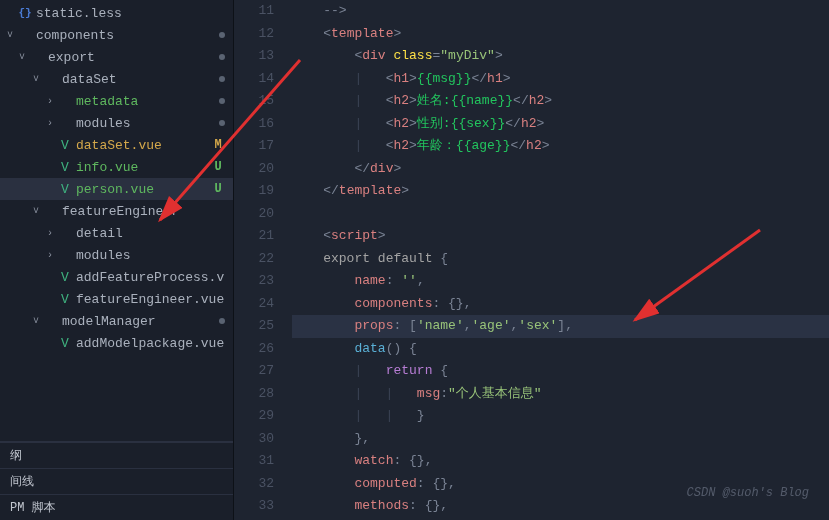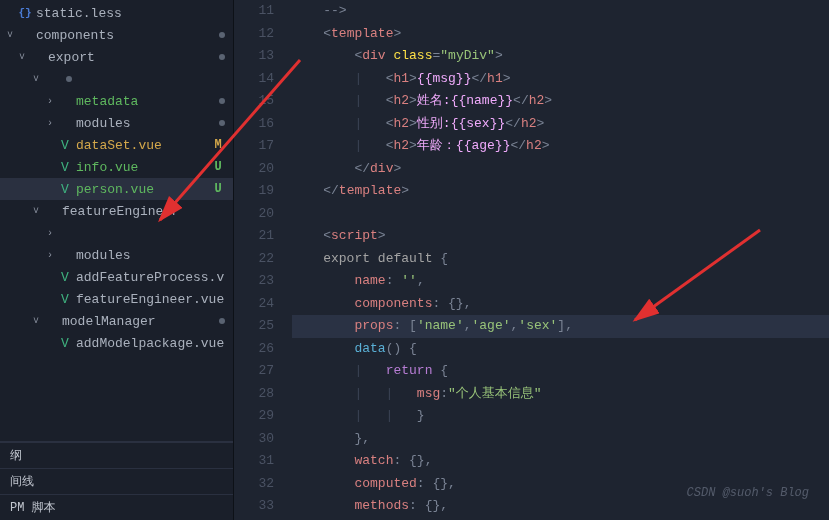--- a/index.html
+++ b/index.html
@@ -92,21 +92,21 @@
 .line.hl { background: #2a3244; }
 .guide { color: #3a4254; }
 .c-tag { color: #d98080; }
 .c-punc { color: #7a8394; }
 .c-attr { color: #fde047; }
 .c-str { color: #98c379; }
 .c-kw { color: #a3a3a3; }
 .c-kw2 { color: #b77dd4; }
 .c-prop { color: #d98080; }
 .c-fn { color: #5ab0d6; }
-.c-txt { color: #f0abfc; }
+.c-txt { color: #22c55e; }
 .arrow1, .arrow2 { position: absolute; pointer-events: none; }
 .arrow1 { left: 140px; top: 40px; }
 .arrow2 { left: 620px; top: 220px; }
 .watermark {
   position: absolute;
   right: 20px;
   bottom: 20px;
   color: #6a7283;
   font-size: 12px;
   font-style: italic;
@@ -132,20 +132,21 @@
         </div>
         <div class="tree-item indent-1">
           <span class="chev">˅</span>
           <span class="icon "></span>
           <span class="label">export</span>
           <span class="dot"></span>
         </div>
         <div class="tree-item indent-2">
           <span class="chev">˅</span>
           <span class="icon "></span>
+          <span class="label">dataSet</span>
           <span class="dot"></span>
         </div>
         <div class="tree-item indent-3">
           <span class="chev">›</span>
           <span class="icon "></span>
           <span class="label file-green">metadata</span>
           <span class="dot"></span>
         </div>
         <div class="tree-item indent-3">
           <span class="chev">›</span>
@@ -172,20 +173,21 @@
           <span class="status status-U">U</span>
         </div>
         <div class="tree-item indent-2">
           <span class="chev">˅</span>
           <span class="icon "></span>
           <span class="label">featureEngineer</span>
         </div>
         <div class="tree-item indent-3">
           <span class="chev">›</span>
           <span class="icon "></span>
+          <span class="label">detail</span>
         </div>
         <div class="tree-item indent-3">
           <span class="chev">›</span>
           <span class="icon "></span>
           <span class="label">modules</span>
         </div>
         <div class="tree-item indent-3">
           <span class="chev"></span>
           <span class="icon vue-icon">V</span>
           <span class="label">addFeatureProcess.vue</span>

